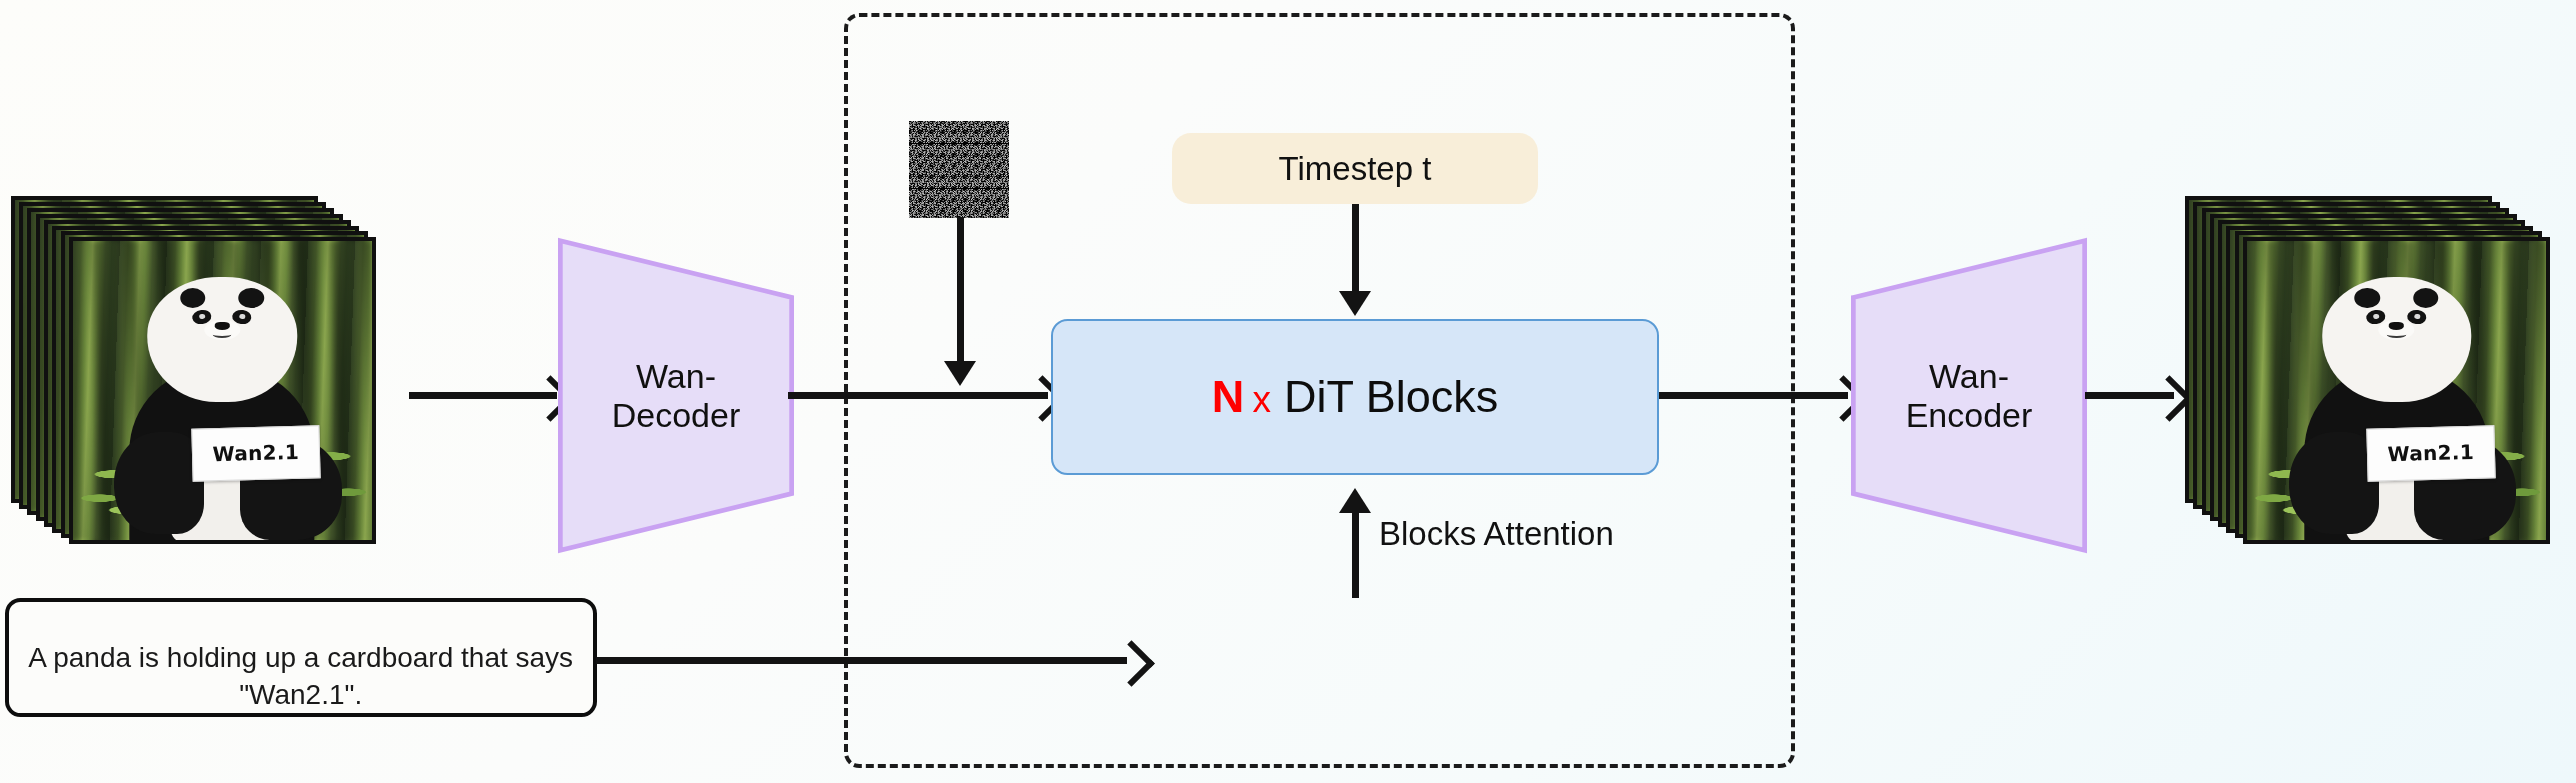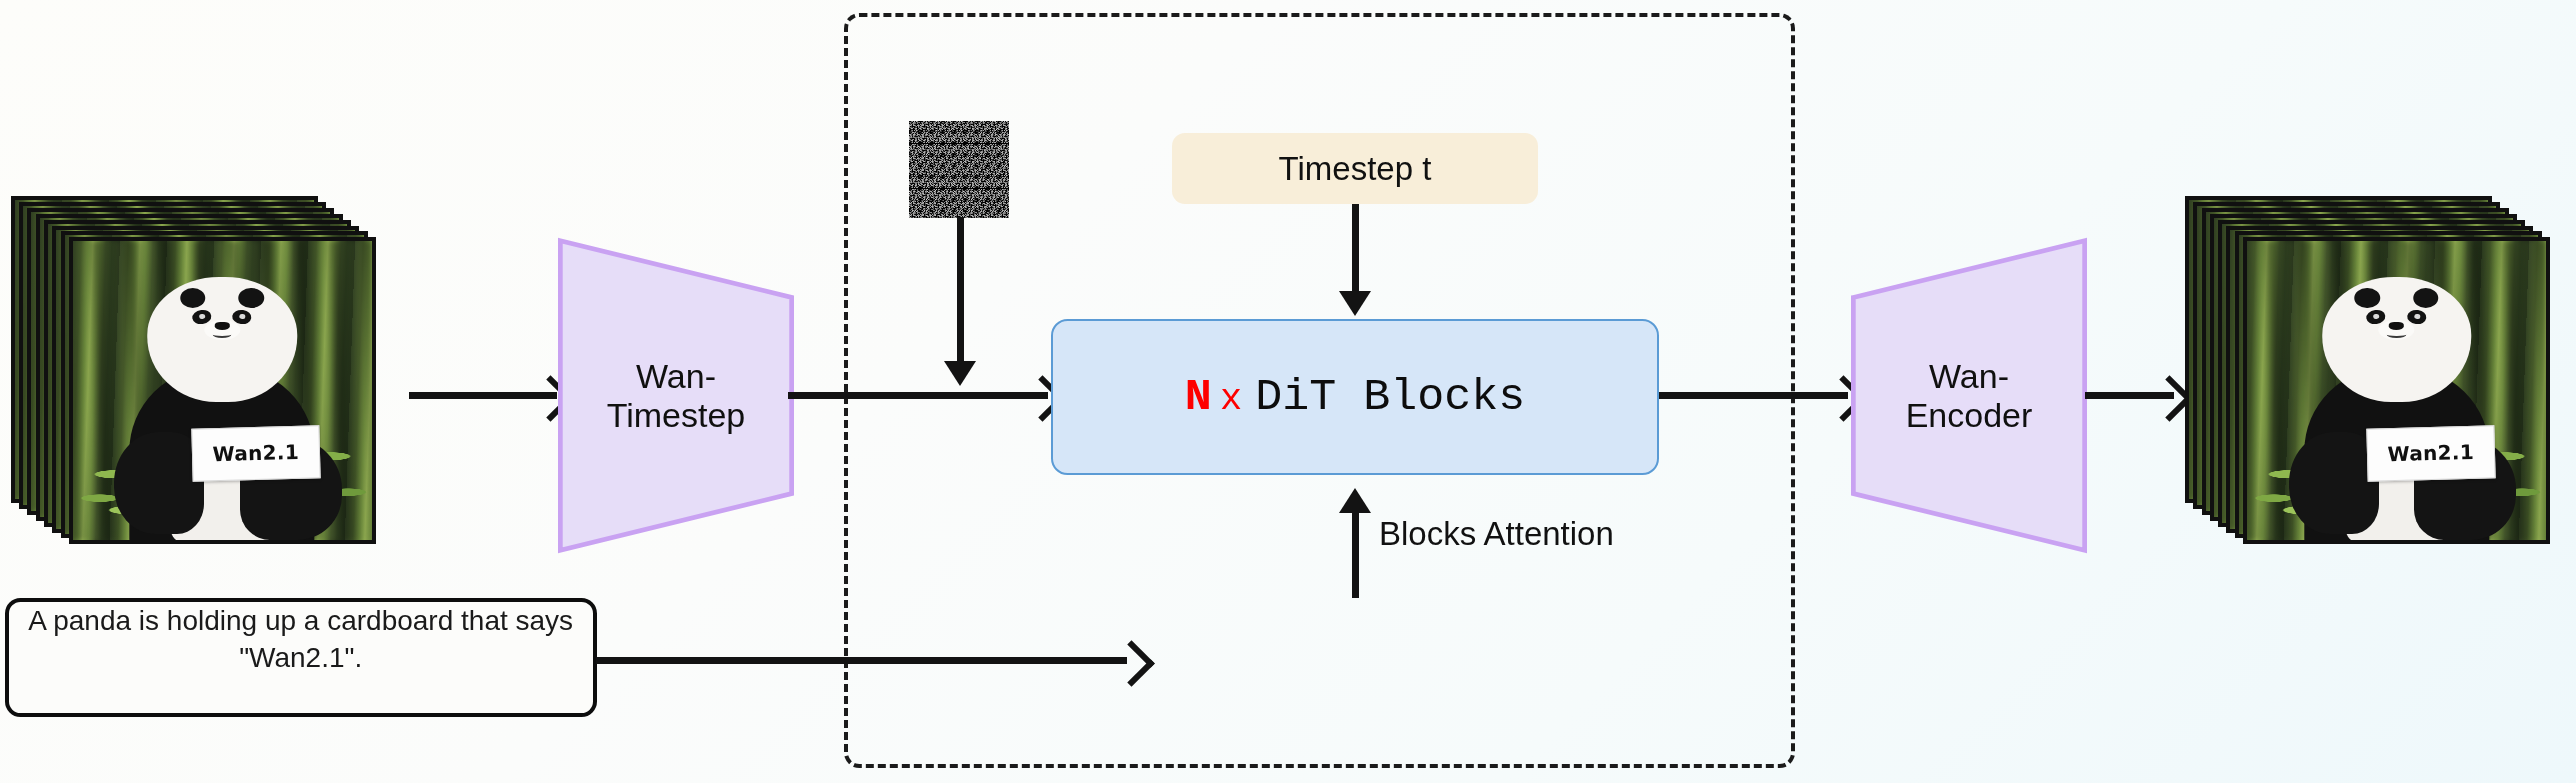--- a/index.html
+++ b/index.html
@@ -138,39 +138,39 @@
 
   
   .rbox{
     position:absolute;display:flex;align-items:center;justify-content:center;
     border-radius:10.6px;box-sizing:border-box;text-align:center;
   }
   #dit-block{
     left:1051px;top:319px;width:608px;height:156px;
     background:#d6e6f8;border:2.4px solid #5b9bd5;border-radius:16.5px;
   }
-  #dit-text{font-size:45px;color:#0d0d0d;letter-spacing:0px;white-space:nowrap;font-family:Liberation Mono, monospace;}
+  #dit-text{font-size:45px;color:#0d0d0d;letter-spacing:0px;white-space:nowrap;}
   #dit-n{color:#fe0000;font-weight:700;}
   #dit-x{color:#fe0000;font-weight:400;font-size:37px;}
   #timestep-box{
     left:1172px;top:133px;width:366px;height:71px;
-    background:#f8eed9;border:none;border-radius:13px;
+    background:#f8eed9;border:none;border-radius:19px;
   }
   #timestep-text{font-size:33px;color:#111;}
   #umt5-box{
     left:1157px;top:596px;width:396px;height:80px;
     background:#e4f0dd;border:2.4px solid #8bbd78;border-radius:13px;
   }
   #umt5-text{font-size:34px;color:#111;}
 
   
   #prompt-box{
     left:4.7px;top:598px;width:592px;height:119px;
     background:#fcfcfa;border:4.1px solid #0d0d0d;border-radius:15.4px;
-    display:flex;align-items:flex-start;justify-content:center;
+    display:flex;align-items:flex-end;justify-content:center;
     box-sizing:border-box;text-align:center;
   }
   #prompt-text{font-size:28px;color:#1a1a1a;line-height:1.33;padding:0 13px;}
 
   
   .hline{position:absolute;height:6.5px;background:#131313;}
   .vline{position:absolute;width:6.5px;background:#131313;}
   .arrow-d{
     position:absolute;width:0;height:0;
     border-left:16px solid transparent;border-right:16px solid transparent;
@@ -271,21 +271,21 @@
 
   <div class="hline" style="left:409px;top:392px;width:148px;"></div>
   <div class="chev-r" style="left:534px;top:382px;"></div>
 
   <div class="abs trap" id="encoder" style="left:558px;top:236px;width:236px;height:319px;">
     <svg viewBox="0 0 400 540" preserveAspectRatio="none">
       <polygon points="4,8 396,104 396,436 4,532" fill="#e6ddf8" stroke="#c9a2f2" stroke-width="8"></polygon>
     </svg>
     <div class="trap-label">
       <span>Wan-</span>
-      <span>Timestep</span>
+      <span>Decoder</span>
     </div>
   </div>
 
   <div class="hline" style="left:788px;top:392px;width:260px;"></div>
   <div class="chev-r" style="left:1026px;top:382px;"></div>
 
   <div class="abs" id="noise-patch"></div>
   <div class="vline" style="left:957px;top:217px;height:149px;"></div>
   <div class="arrow-d" style="left:944px;top:361px;"></div>
 

